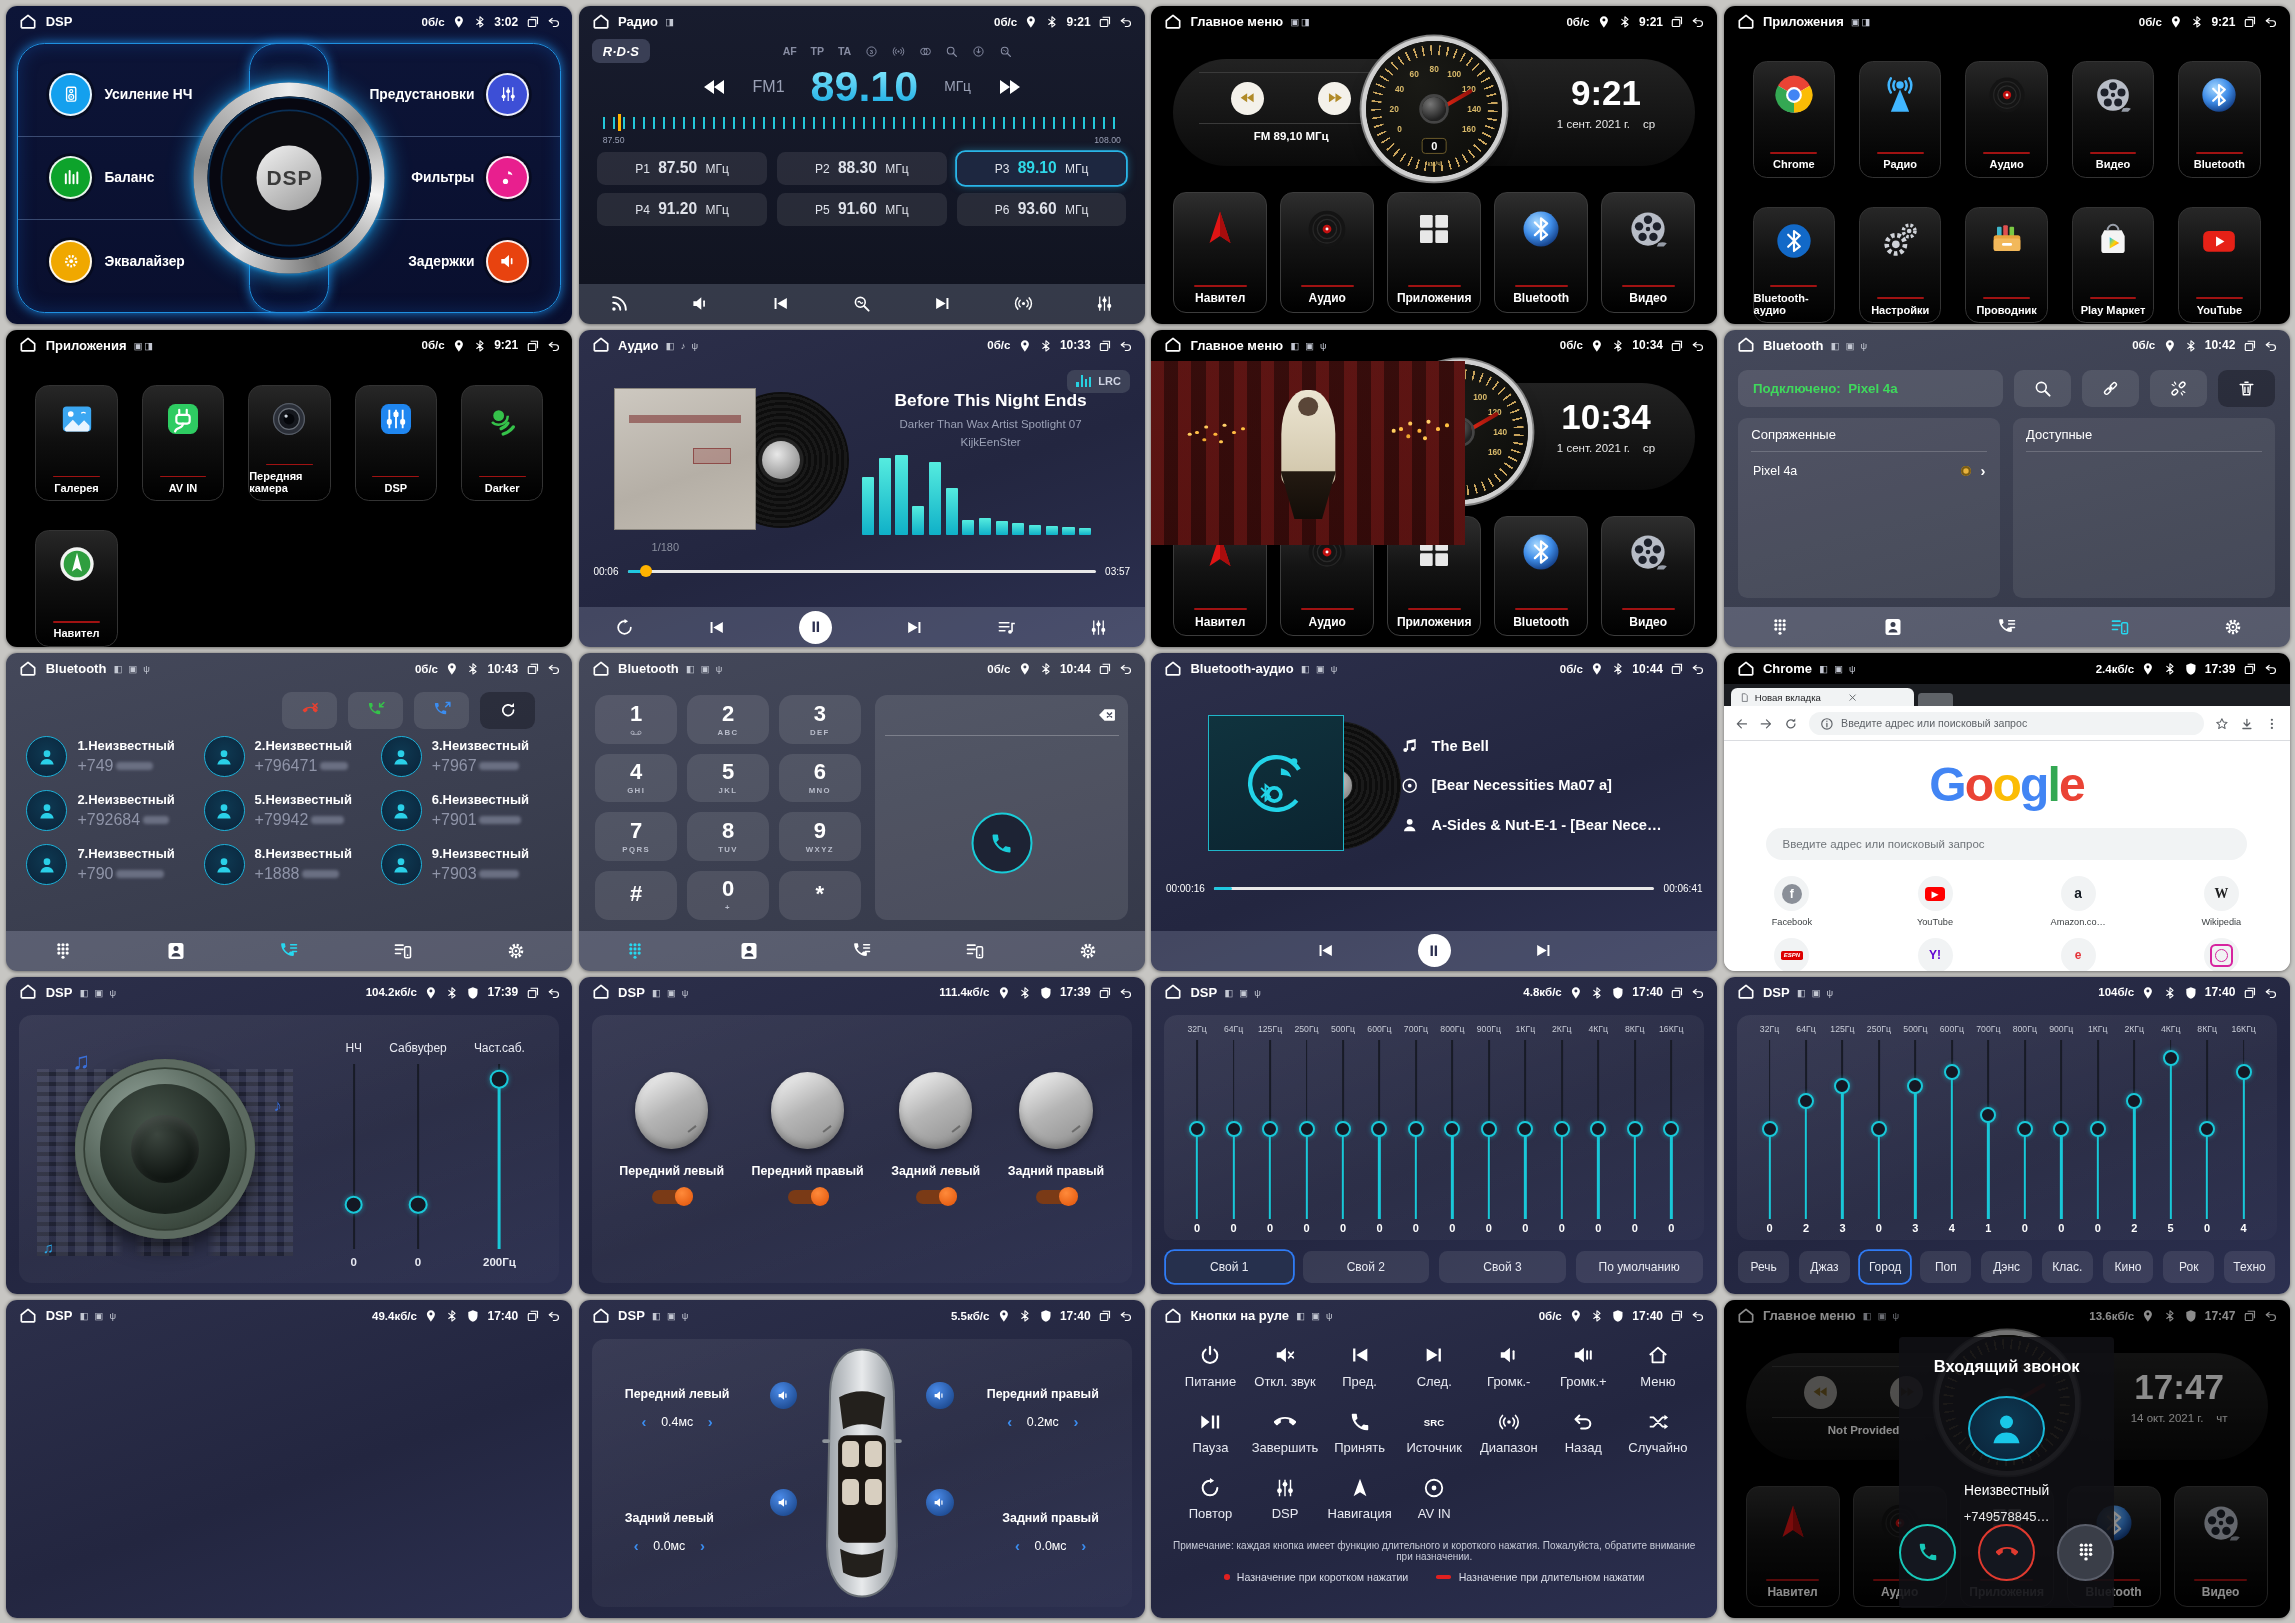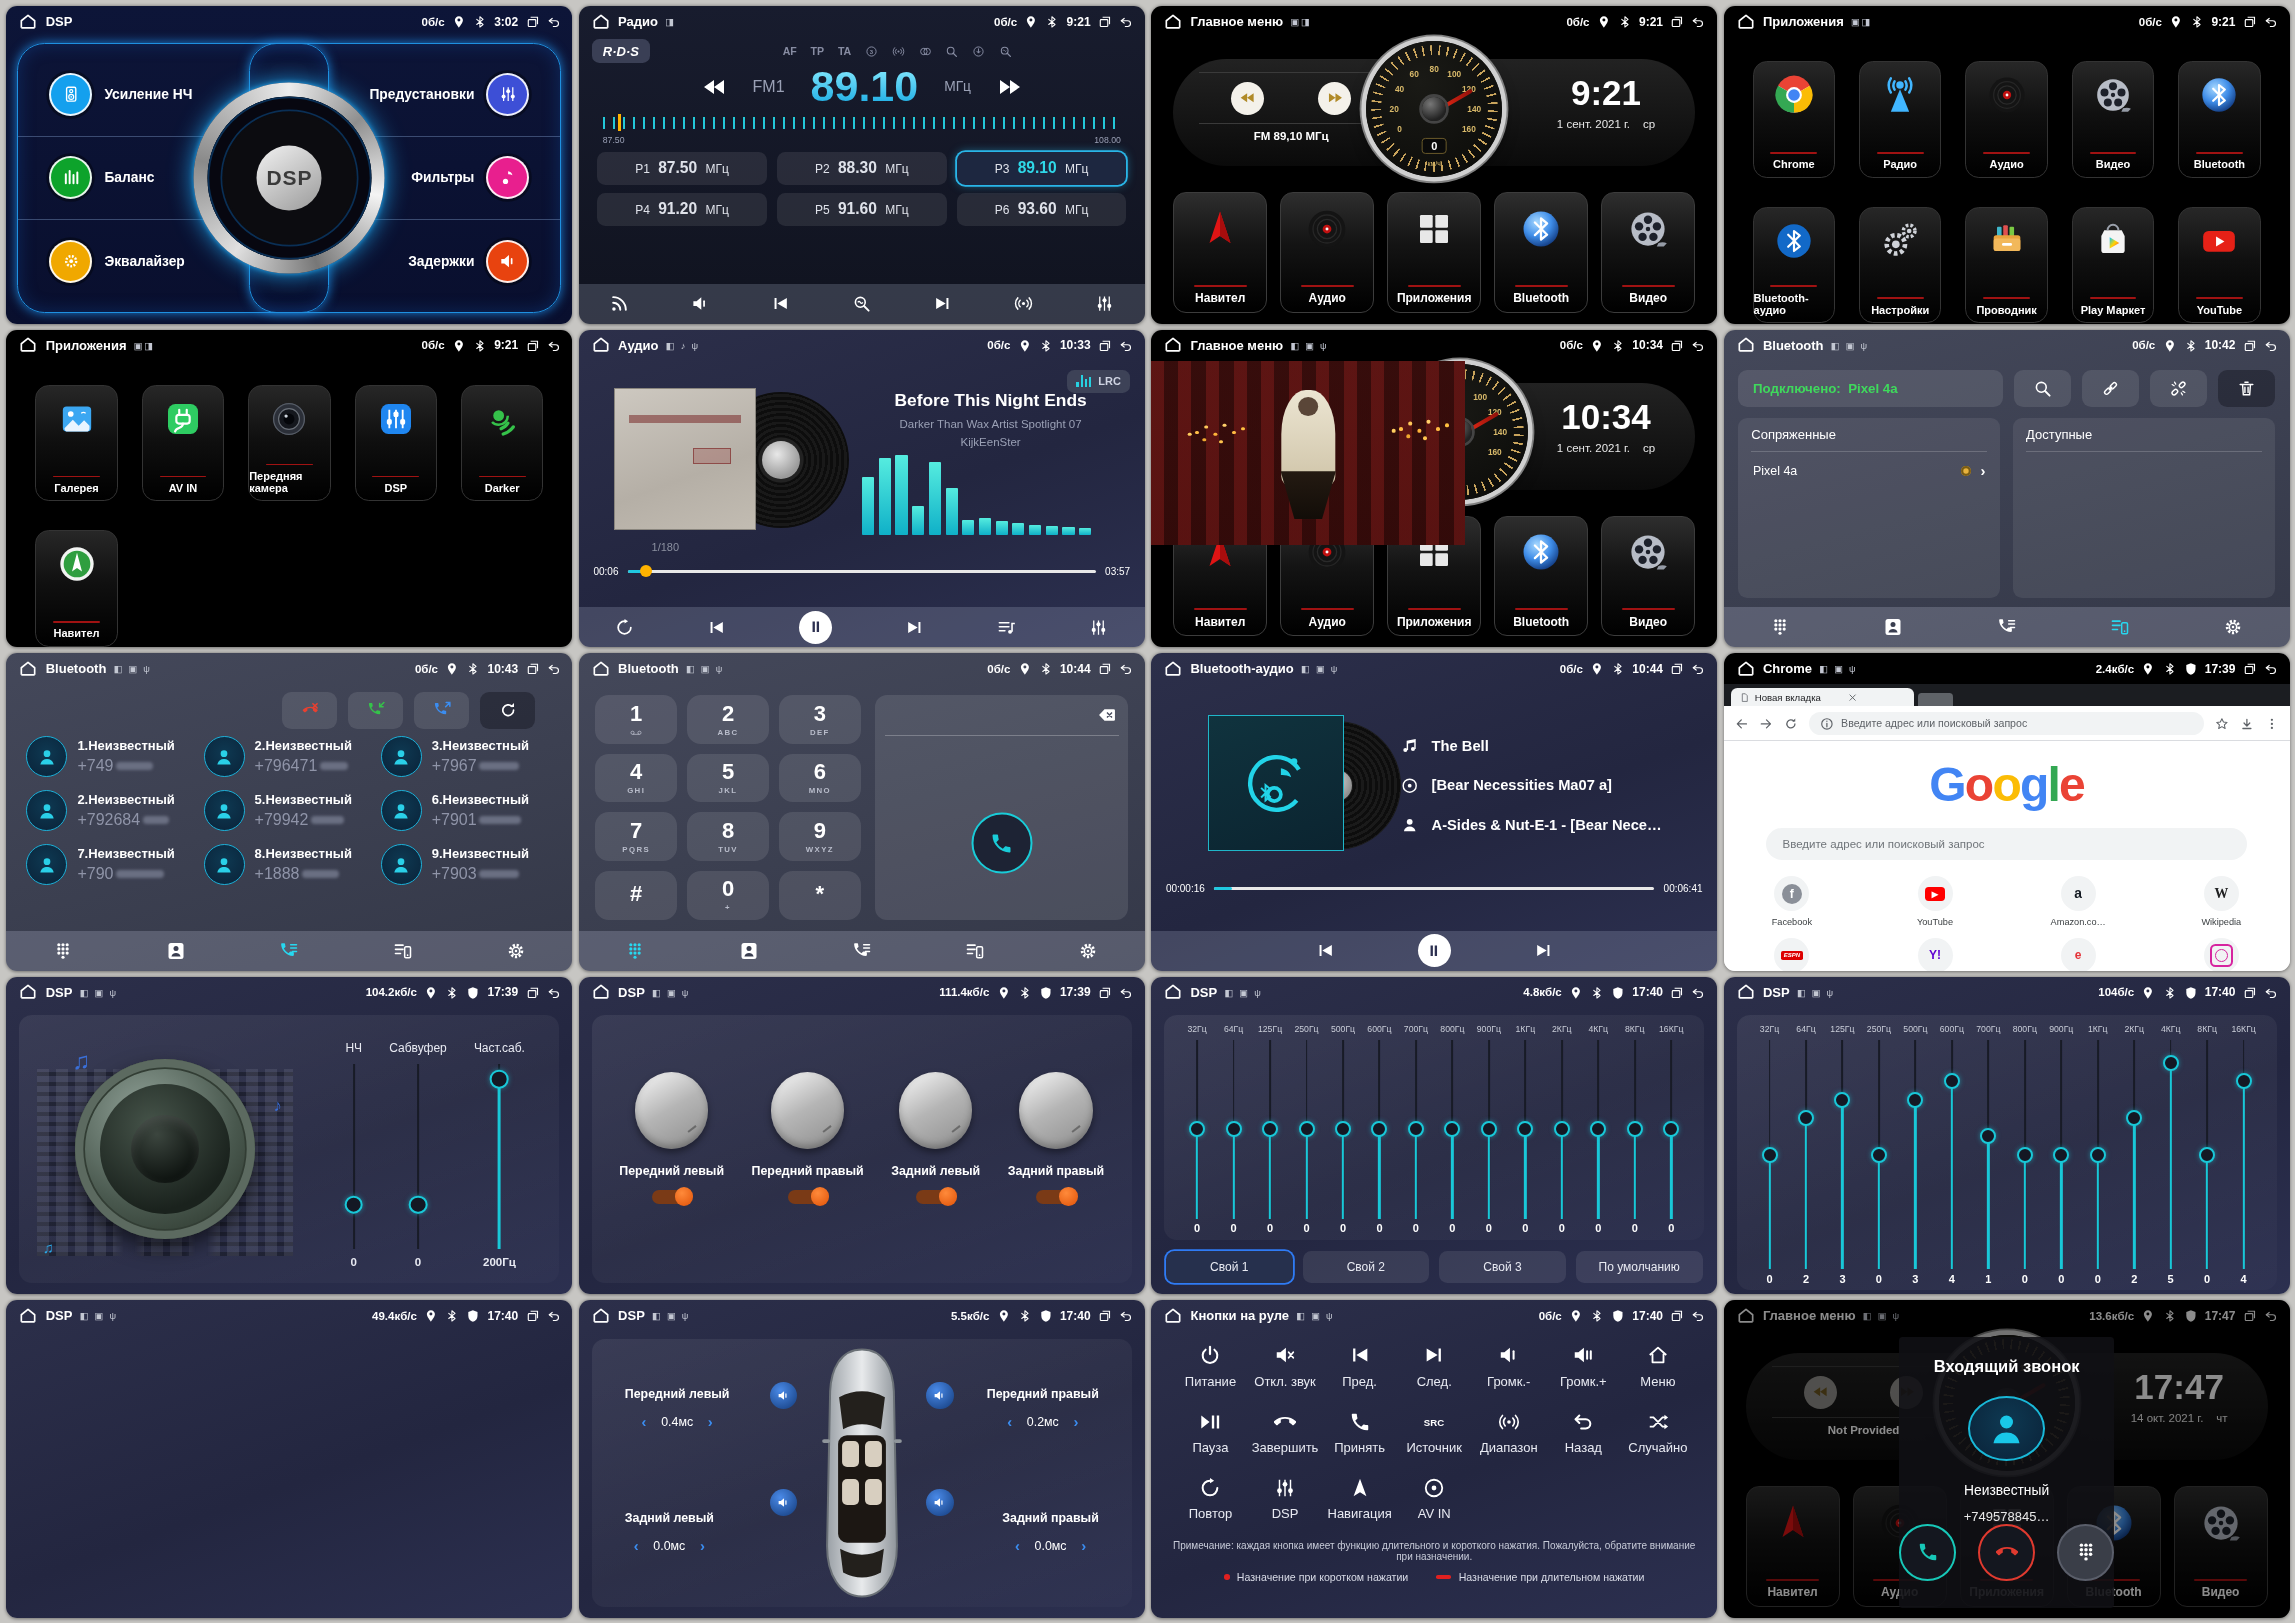--- a/index.html
+++ b/index.html
@@ -2390,20 +2390,32 @@
       </div>
         <div class="band">
         <span>16КГц</span>
         <span class="vs-track">
           <i class="vs-fill" style="--p: 18%;"></i>
           <i class="vs-thumb" style="--p: 18%;"></i>
         </span>
         <span class="vs-val">4</span>
       </div>
       </div>
+    <div class="eq-presets">
+
+    <span class="pre">Речь</span>
+        <span class="pre">Джаз</span>
+        <span class="pre active">Город</span>
+        <span class="pre">Поп</span>
+        <span class="pre">Дэнс</span>
+        <span class="pre">Клас.</span>
+        <span class="pre">Кино</span>
+        <span class="pre">Рок</span>
+        <span class="pre">Техно</span>
+      </div>
   </section>
 
   <section class="tile">
     <header class="sb">
   <span class="sbl">
     <svg class="ic big" viewBox="0 0 22 22" width="20" height="20">
             <use href="#s-home"></use>
           </svg>
     <b class="sb-title">DSP</b>
     <span class="sb-ticons">◧ ▣ ψ</span>

